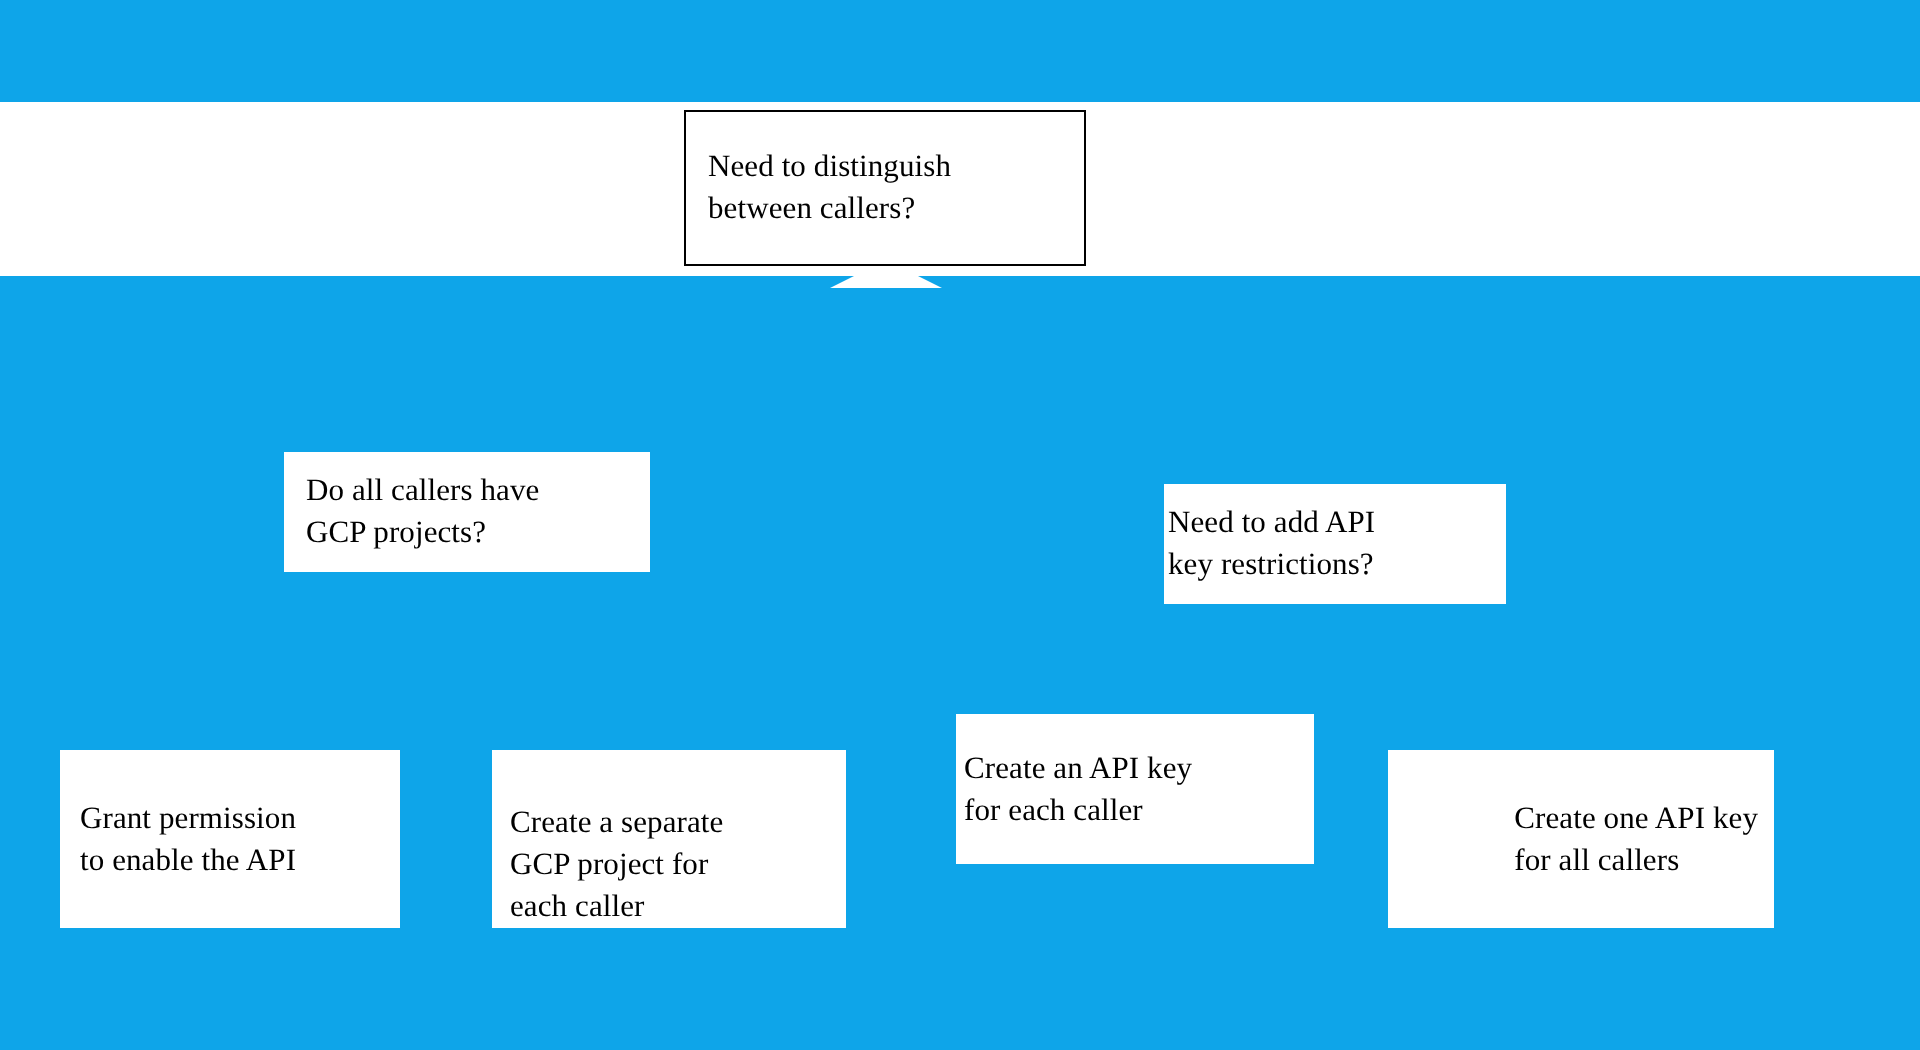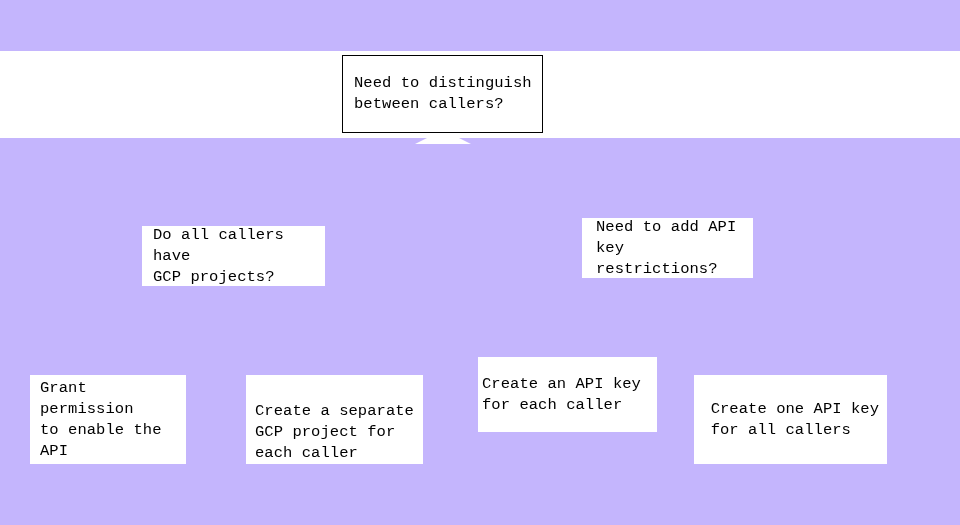--- a/index.html
+++ b/index.html
@@ -4,23 +4,23 @@
 <style>
   html, body {
     margin: 0;
     padding: 0;
     background: #000000;
   }
   #canvas {
     position: relative;
     width: 960px;
     height: 525px;
-    background: #c4b5fd;
+    background: #0ea5e9;
     overflow: hidden;
-    font-family: Liberation Mono, monospace;
+    font-family: Liberation Serif, serif;
   }
 
   
   .band {
     position: absolute;
     left: 0;
     width: 960px;
     background: #ffffff;
   }
   #band-top { top: 51px; height: 87px; }
@@ -61,32 +61,32 @@
   #node-gcp-projects {
     left: 142px;
     top: 226px;
     width: 183px;
     height: 60px;
     padding-left: 11px;
     padding-right: 20px;
   }
   #node-key-restrictions {
     left: 582px;
-    top: 218px;
+    top: 242px;
     width: 171px;
     height: 60px;
-    padding-left: 14px;
+    padding-left: 2px;
     padding-right: 8px;
   }
 
   
   #node-grant-permission {
     left: 30px;
     top: 375px;
-    width: 156px;
+    width: 170px;
     height: 89px;
     padding-left: 10px;
     padding-right: 8px;
   }
   #node-separate-project {
     left: 246px;
     top: 375px;
     width: 177px;
     height: 89px;
     padding-left: 9px;

